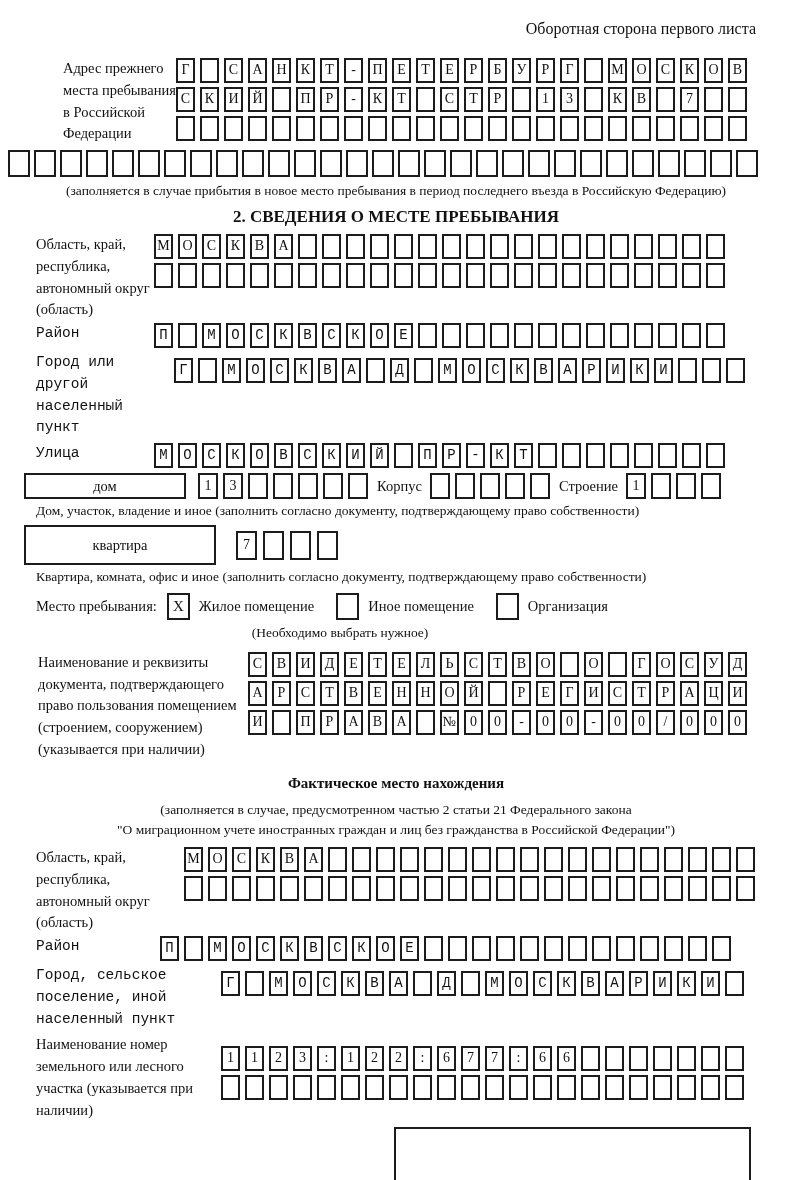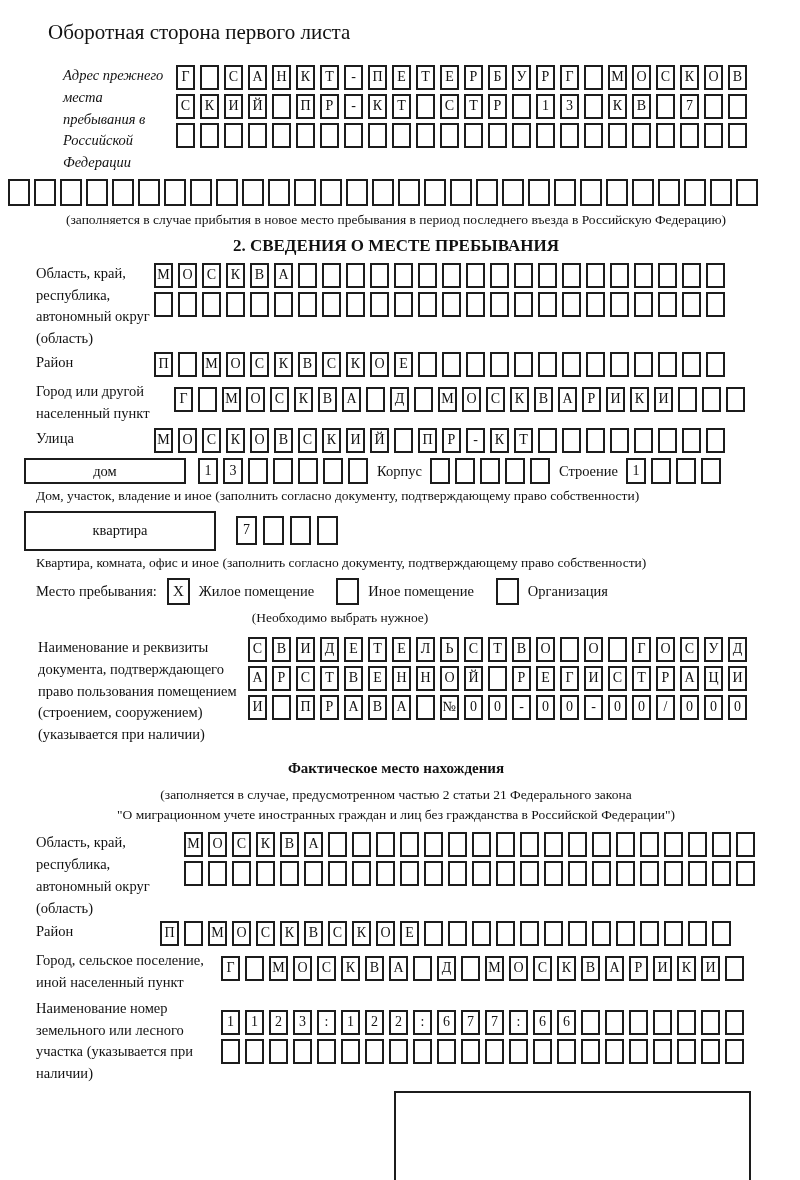--- a/index.html
+++ b/index.html
@@ -4,54 +4,54 @@
 <style>
   * { box-sizing: border-box; }
   html,body { margin:0; padding:0; background:#ffffff; }
   body {
     width:800px; height:1180px; overflow:hidden;
     font-family:"Liberation Serif","DejaVu Serif",serif;
     color:#111; font-size:14.5px;
   }
   .page { padding:12px 44px 0 36px; }
 
-  .side-note { font-size:21px; margin:8px 12px 20px; }
+  .side-note { text-align:right; font-size:16px; margin:8px 0 20px; }
 
   .field { display:flex; align-items:flex-start; }
   .flabel { flex:none; line-height:1.5; }
   .cellcol { display:flex; flex-direction:column; gap:4px; }
   .cellrow { display:flex; flex-wrap:nowrap; }
 
   .cell {
     flex:none; width:19px; height:25px; margin-right:5px;
     border:2px solid #1c1c1c;
     display:flex; align-items:center; justify-content:center;
     font-size:14px; line-height:1; padding-bottom:1px;
   }
   .lg .cell  { width:22px; height:27px; margin-right:4px; border-width:2px; }
   .md .cell  { width:20px; height:26px; margin-right:5px; }
   .md2 .cell { width:21px; height:29px; margin-right:6px; }
 
-  .addr-label { width:140px; padding-left:27px;font-style:italic; }
+  .addr-label { width:140px; padding-left:27px; }
   .overflow { margin:5px 0 0 -28px; }
 
   .caption { font-size:13.5px; line-height:1.35; }
   .center { text-align:center; }
   .left { margin:2px 0 5px; }
 
   .h2 { text-align:center; font-weight:bold; font-size:17px; margin:7px 0 7px; }
   .h3 { text-align:center; font-weight:bold; font-size:15px; margin:14px 0 9px; }
 
   .w118 { width:118px; }
   .w124 { width:124px; }
   .w148 { width:148px; }
   .w185 { width:185px; }
   .doc-label { width:212px; padding-left:2px; }
 
-  .mb2 { margin-bottom:2px; } .mb4 { margin-bottom:4px; } .mb6 { margin-bottom:6px; }
+  .mb2 { margin-bottom:2px; } .mb4 { margin-bottom:4px;font-family:Liberation Mono, monospace; } .mb6 { margin-bottom:6px; }
   .indent20 { margin-left:20px; }
   .mt6 { margin-top:6px; }
   .mt12 { margin-top:12px; }
 
   .domrow { display:flex; align-items:center; margin:5px 0 3px -12px; }
   .boxlabel {
     flex:none; border:2px solid #1c1c1c;
     display:flex; align-items:center; justify-content:center;
     font-size:14.5px;
   }

